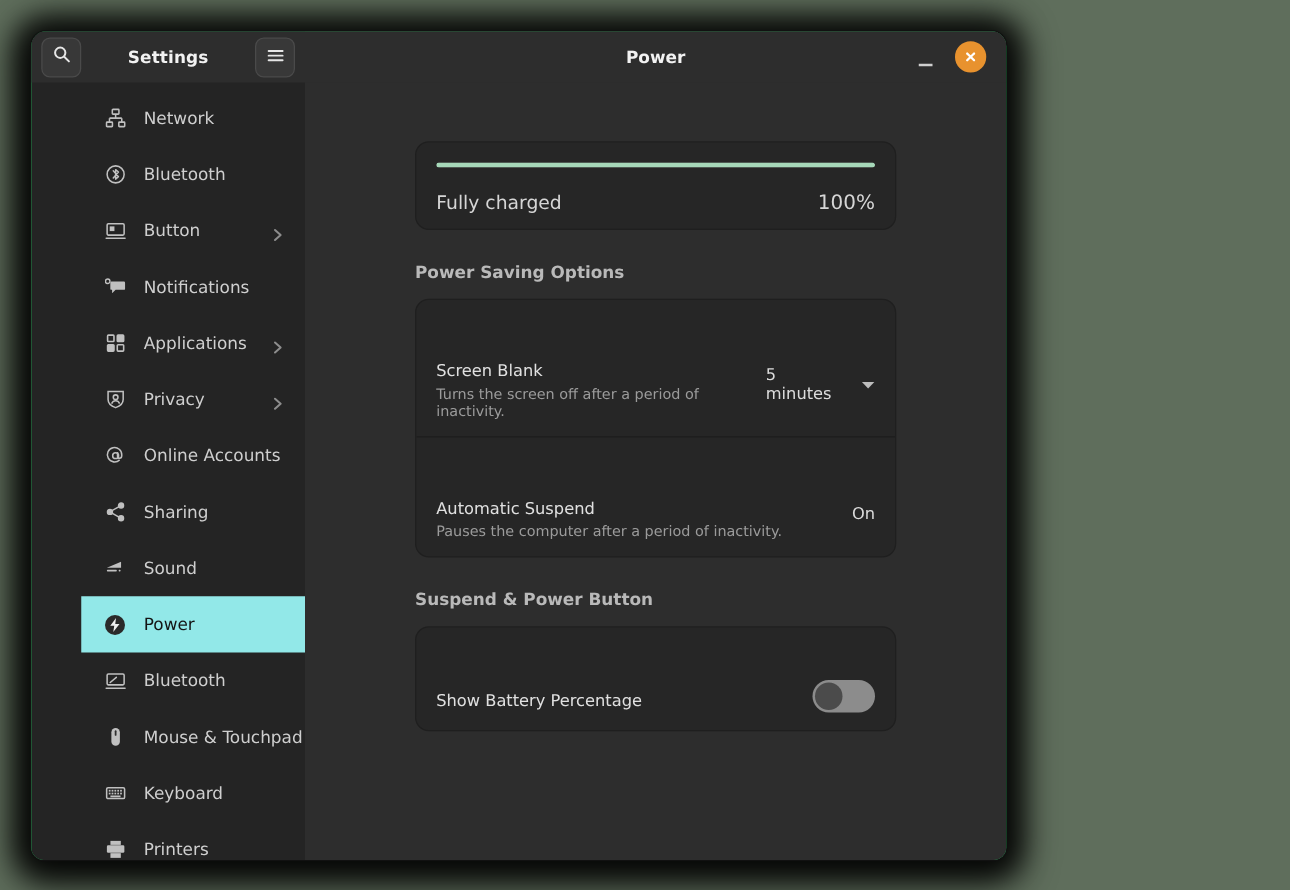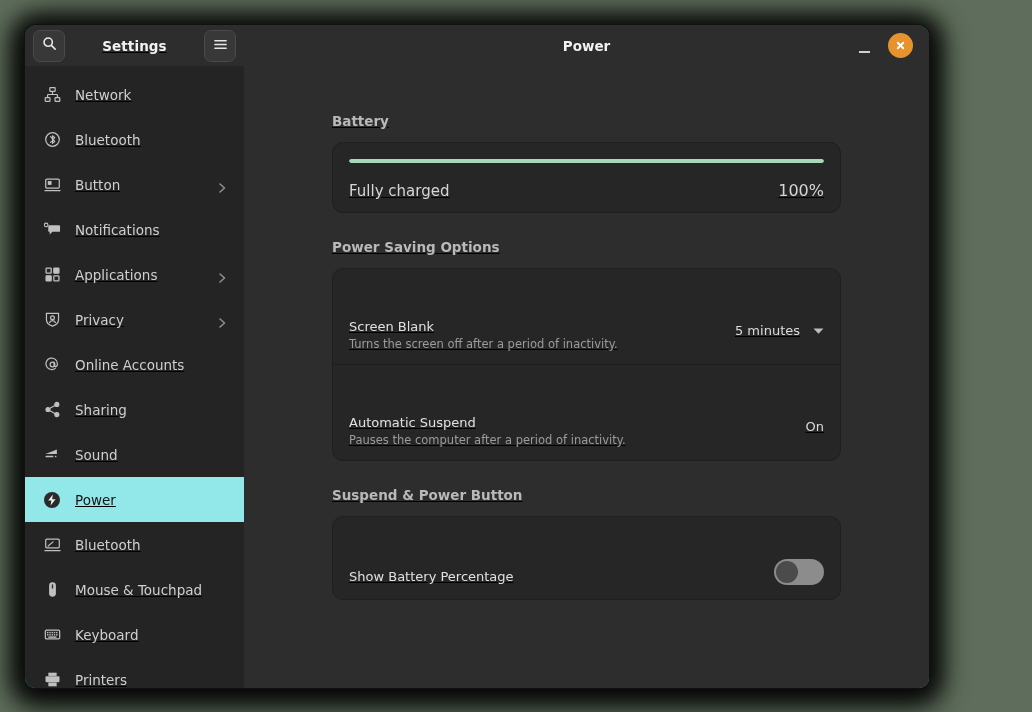--- a/index.html
+++ b/index.html
@@ -15,29 +15,28 @@
     position: relative;
     width: 1032px;
     height: 712px;
     background: #5f6e5c;
   }
   
   #window {
     position: absolute;
     left: 25px;
     top: 25px;
-    width: 904px;
+    width: 780px;
     height: 663px;
     border-radius: 12px 12px 10px 10px;
     overflow: hidden;
     display: flex;
     box-shadow: 0 0 0 1px #111, 0 6px 28px 12px rgba(0,0,0,0.85),
                 0 0 22px 10px rgba(0,0,0,0.7);
     background: #22c55e;
-    text-decoration: underline;
   }
   
   #sidebar {
     width: 219px;
     min-width: 219px;
     background: #242424;
     display: flex;
     flex-direction: column;
     overflow: hidden;
   }
@@ -67,20 +66,21 @@
     text-align: center;
     color: #f2f2f2;
     font-size: 13.5px;
     font-weight: bold;
     letter-spacing: 0.1px;
   }
   #sidebar-list {
     flex: 1;
     overflow: hidden;
     padding-top: 6px;
+    padding-left: 40px;
   }
   .side-item {
     display: flex;
     align-items: center;
     height: 45px;
     padding: 0 16px 0 18px;
     cursor: pointer;
     gap: 14px;
     color: #c8c8c8;
   }
@@ -487,21 +487,20 @@
                 <line x1="9" y1="3" x2="3" y2="9"></line>
               </svg>
             </span>
           </div>
         </div>
       </div>
 
       <div id="panel">
 
         <div class="sec" id="sec-battery">
-          <div class="sec-title">Battery</div>
           <div class="card" id="battery-card">
             <div id="bat-track">
               <div id="bat-fill" style="width: 100%;"></div>
             </div>
             <div id="bat-row">
               <span id="bat-status">Fully charged</span>
               <span id="bat-pct">100%</span>
             </div>
           </div>
         </div>

